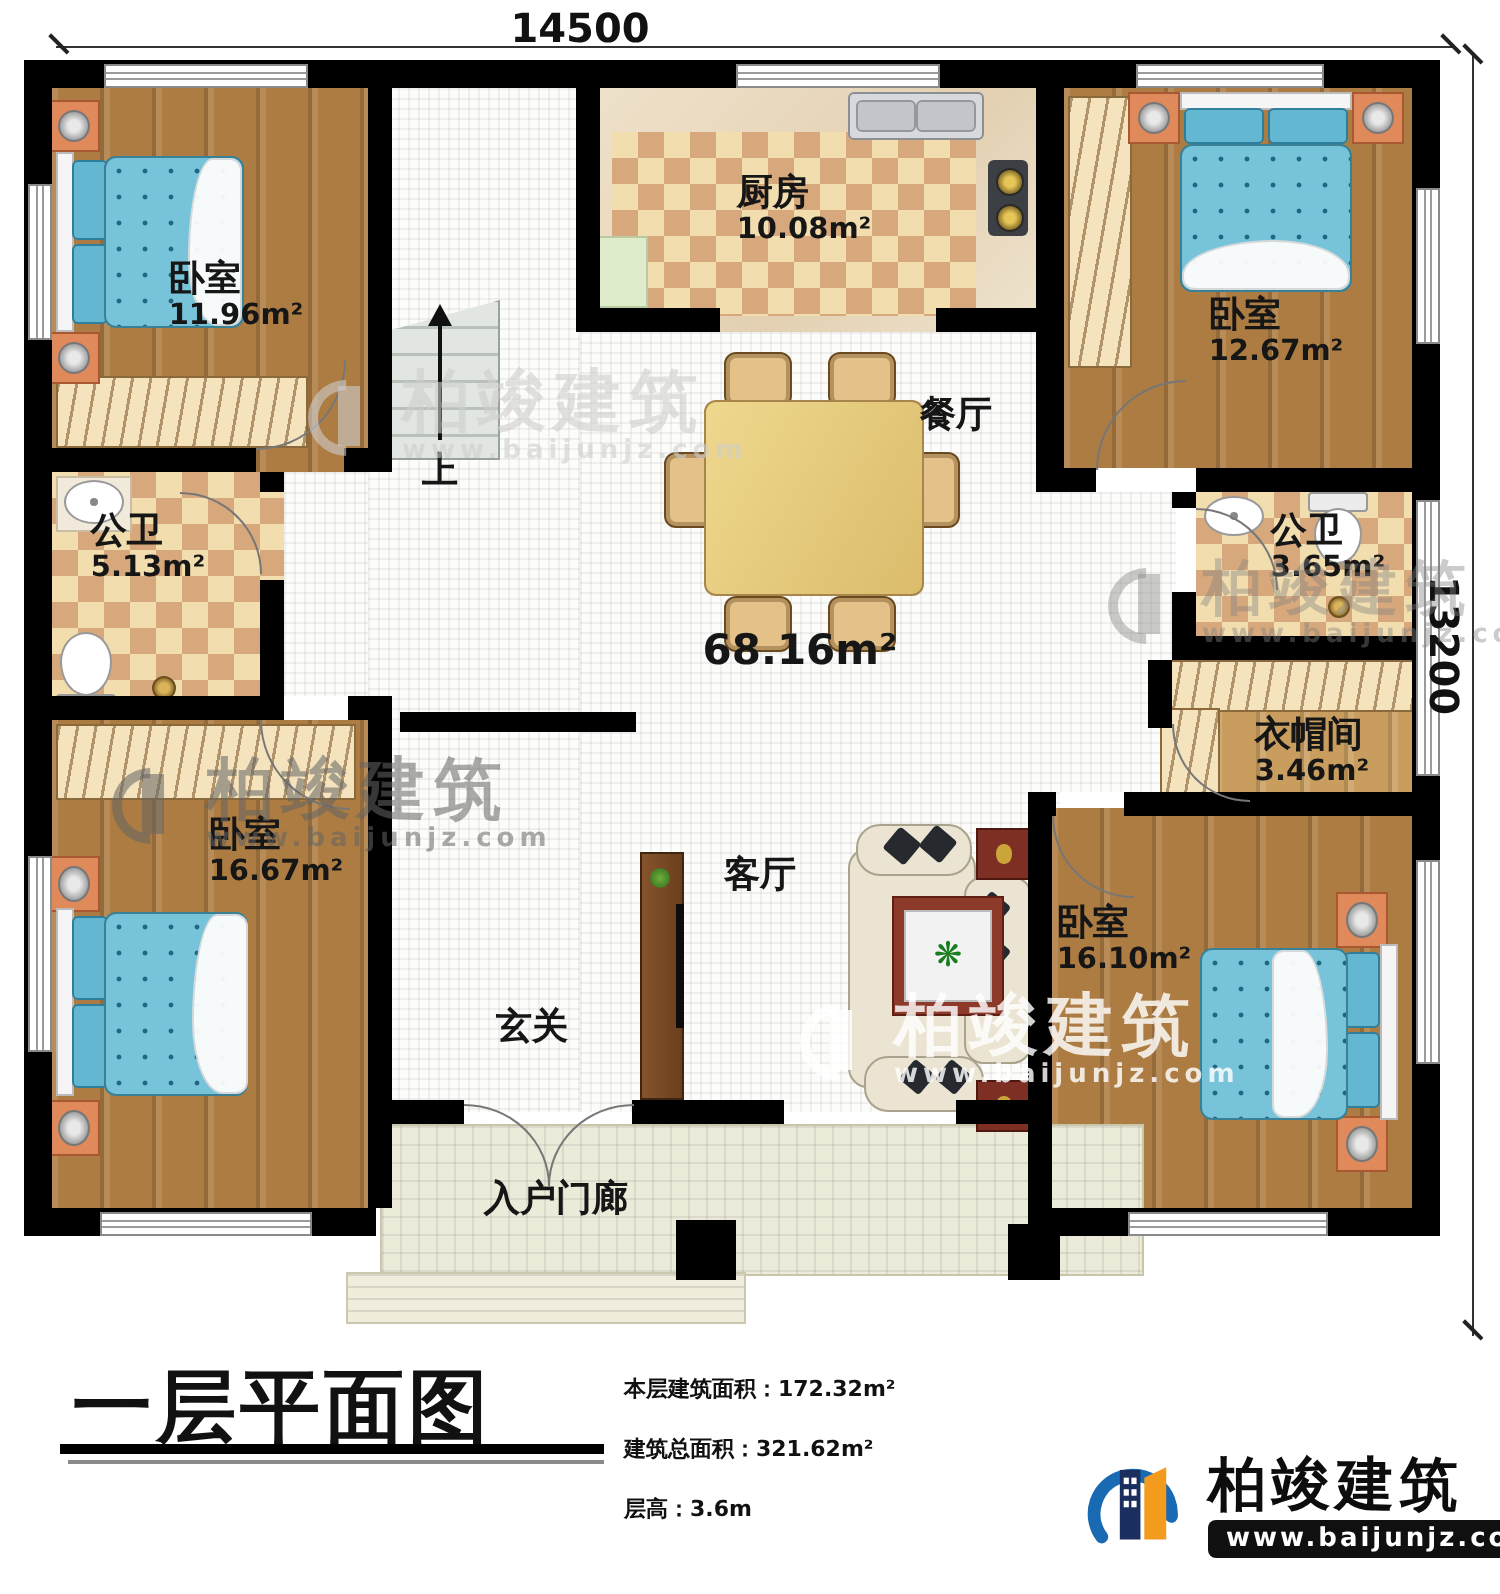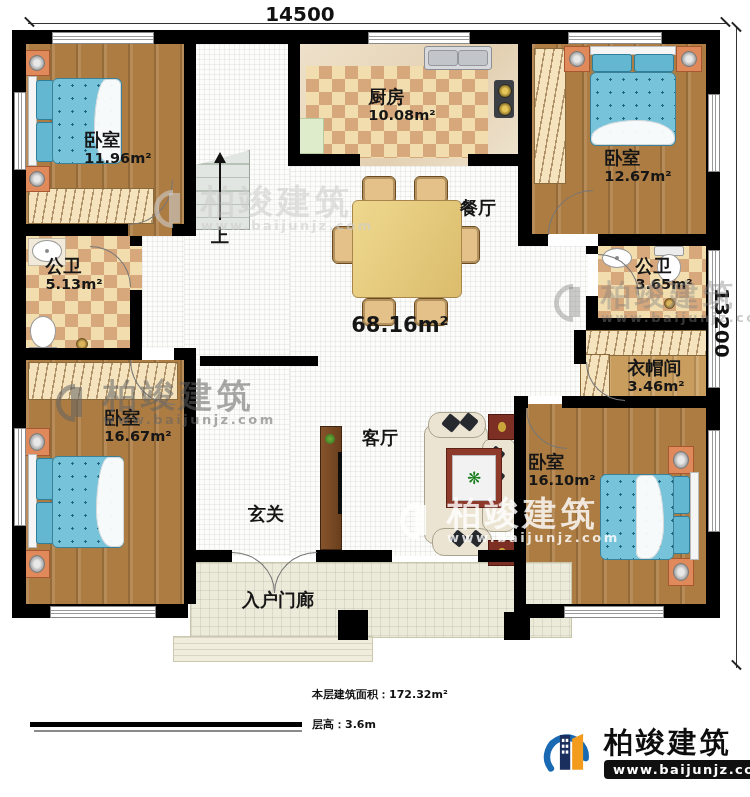--- a/index.html
+++ b/index.html
@@ -261,21 +261,21 @@
     <i class="abs arc arc-tl" style="left:548px;top:190px;width:44px;height:44px;"></i>
     <i class="abs arc arc-tr" style="left:598px;top:254px;width:40px;height:40px;"></i>
     <i class="abs arc arc-bl" style="left:586px;top:362px;width:38px;height:38px;"></i>
     <i class="abs arc arc-bl" style="left:526px;top:408px;width:40px;height:40px;"></i>
     <i class="abs arc arc-tr" style="left:232px;top:552px;width:42px;height:40px;"></i>
     <i class="abs arc arc-tl" style="left:274px;top:552px;width:42px;height:40px;"></i>
 
     <i class="abs dimline" style="left:28px;top:23px;width:698px;height:0;"></i>
     <i class="abs tick" style="left:23px;top:21px;"></i>
     <i class="abs tick" style="left:719px;top:21px;"></i>
-    <div class="abs dimtxt" style="left:250px;top:2px;width:100px;text-align:center;">
+    <div class="abs dimtxt" style="left:240px;top:2px;width:100px;text-align:center;">
       <span>14500</span>
     </div>
     <i class="abs dimlinev" style="left:736px;top:28px;width:0;height:640px;"></i>
     <i class="abs tick" style="left:730px;top:26px;"></i>
     <i class="abs tick" style="left:730px;top:664px;"></i>
     <div class="abs dimtxt" style="left:690px;top:308px;width:64px;text-align:center;transform:rotate(90deg);">
       <span>13200</span>
     </div>
 
     <div class="abs rlabel" style="left:118px;top:148px;">
@@ -350,26 +350,30 @@
     <div class="abs wm" style="left:398px;top:496px;color:rgba(255,255,255,0.82);">
       <span class="wm-logo"></span>
       <span>
         <span class="wm-name">柏竣建筑</span>
         <span class="wm-url" style="display:block;">www.baijunjz.com</span>
       </span>
     </div>
   </div>
 
   <div class="abs" style="left:0;top:668px;width:750px;height:129px;">
+    <span class="abs tb-title" style="left:36px;top:8px;">一层平面图</span>
     <i class="abs tb-underline" style="left:30px;top:54px;width:272px;"></i>
     <i class="abs tb-underline2" style="left:34px;top:62px;width:268px;"></i>
 
     <div class="abs" style="left:312px;top:12px;">
       <div class="stat">
         <span>本层建筑面积：</span><span>172.32m²</span>
+      </div>
+      <div class="stat">
+        <span>建筑总面积：</span><span>321.62m²</span>
       </div>
       <div class="stat">
         <span>层高：</span><span>3.6m</span>
       </div>
     </div>
 
     <div class="abs brand" style="left:538px;top:58px;">
       <span style="display:block;width:58px;height:54px;">
         <svg width="58" height="54" viewBox="0 0 90 80" xmlns="http://www.w3.org/2000/svg">
           <path d="M20 64 A30 30 0 1 1 74 48" fill="none" stroke="#1a6ab3" stroke-width="10" stroke-linecap="round"></path>

